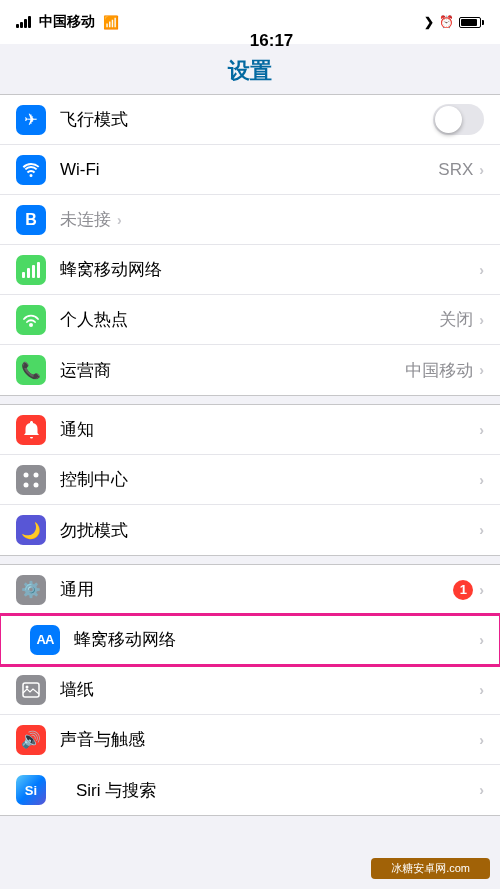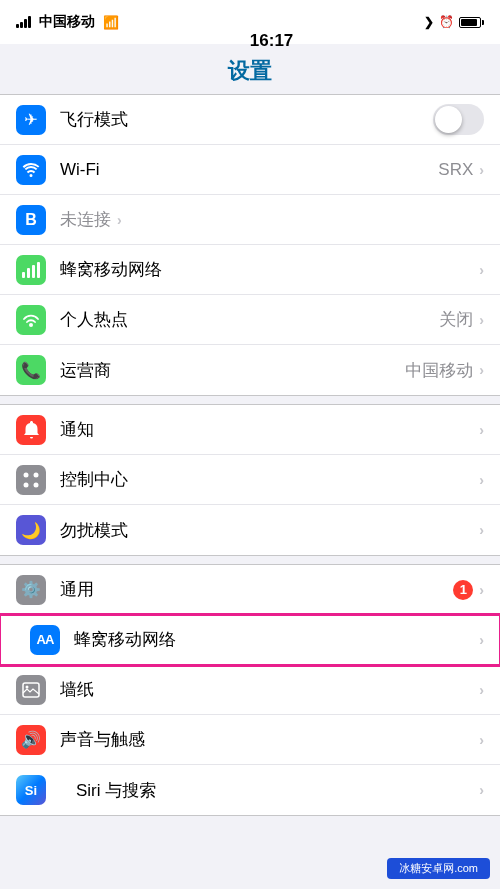--- a/index.html
+++ b/index.html
@@ -129,24 +129,24 @@
       outline-offset: -1px;
       z-index: 10;
       position: relative;
     }
 
     
     .watermark {
       position: absolute;
       bottom: 10px;
       right: 10px;
-      background: #1d4ed8;
+      background: #a16207;
       color: white;
       font-size: 11px;
-      padding: 3px 12px;
+      padding: 3px 20px;
       border-radius: 4px;
       z-index: 100;
     }
 
     
     .signal { display: flex; align-items: flex-end; gap: 1px; }
     .signal span { background: #000; border-radius: 1px; width: 3px; }
 
     
     .battery { display: flex; align-items: center; }

